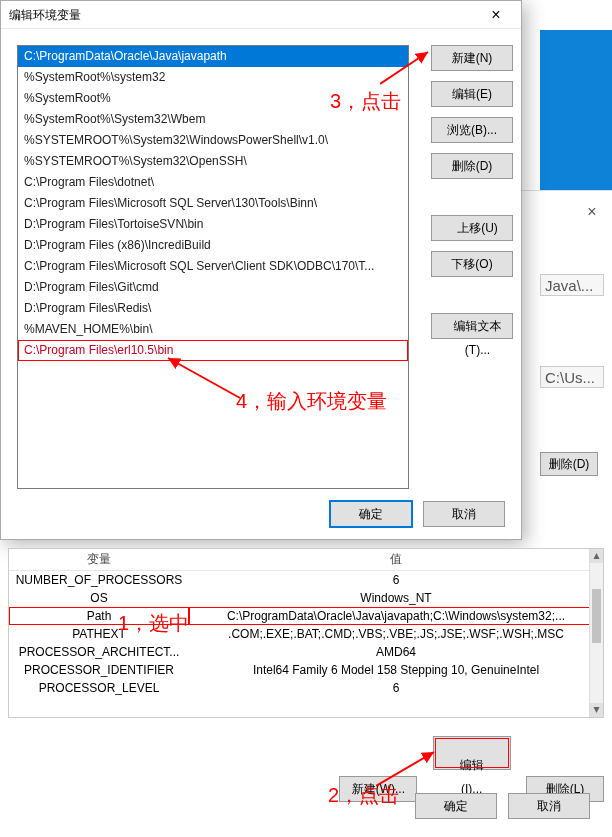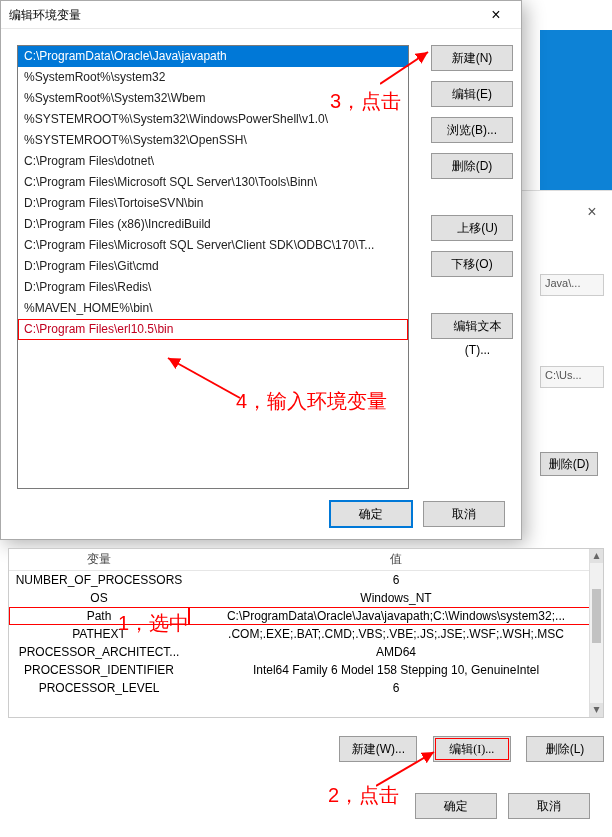--- a/index.html
+++ b/index.html
@@ -34,28 +34,28 @@
   .tbl { width:100%; border-collapse:collapse; table-layout:fixed; }
   .tbl th, .tbl td { text-align:center; padding:2px 6px; height:18px; white-space:nowrap; overflow:hidden; text-overflow:ellipsis; }
   .tbl th { font-weight:normal; color:#444; border-bottom:1px solid #e6e6e6; }
   .tbl tr.selrow td { outline:1px solid #f00; outline-offset:-1px; }
   .scrollbar { position:absolute; right:0; top:0; bottom:0; width:14px; background:#f1f1f1; border-left:1px solid #ddd;}
   .sbtn { height:14px; background:#e1e1e1; text-align:center; line-height:12px; color:#666; }
   .sthumb { position:absolute; top:40px; left:2px; right:2px; height:54px; background:#c2c2c2; }
 
   .lowerbtns { margin-top:18px; text-align:right; }
   .lowerbtns .btn { display:inline-block; width:78px; margin-left:12px; }
-  .lowerbtns .btn.redbox { outline:1px solid #f00; outline-offset:-3px; padding:0;font-family:Liberation Serif, serif; }
+  .lowerbtns .btn.redbox { outline:1px solid #f00; outline-offset:-3px; padding:16px; }
 
   .finalbtns { position:absolute; right:14px; bottom:10px; }
   .finalbtns .btn { display:inline-block; width:82px; margin-left:8px; }
 
   
   .bgpanel { position:absolute; left:540px; top:250px; width:64px; }
-  .bgpanel .stub { height:22px; margin:24px 0; border:1px solid #ccc; background:#f6f6f6; font-size:11px; white-space:nowrap; overflow:hidden; padding:2px 4px; color:#555;}
+  .bgpanel .stub { height:22px; margin:24px 0; border:1px solid #ccc; background:#f6f6f6; font-size:15px; white-space:nowrap; overflow:hidden; padding:2px 4px; color:#555;}
   .bgpanel .btns { display:inline-block; width:58px; height:24px; border:1px solid #999; background:#e1e1e1; text-align:center; line-height:22px; margin-top:40px;}
 </style>
 </head>
 <body>
 
 <div class="bgwin"></div>
 <div class="bgwin2"></div>
 <div class="bgclose">×</div>
 
 <div class="bgpanel">
@@ -66,20 +66,21 @@
 
 <div class="dialog">
   <div class="titlebar">
     <span>编辑环境变量</span>
     <span class="close">×</span>
   </div>
   <div class="dlgbody">
     <div class="listbox">
       <div class="listrow sel">C:\ProgramData\Oracle\Java\javapath</div>
       <div class="listrow">%SystemRoot%\system32</div>
+      <div class="listrow">%SystemRoot%</div>
       <div class="listrow">%SystemRoot%\System32\Wbem</div>
       <div class="listrow">%SYSTEMROOT%\System32\WindowsPowerShell\v1.0\</div>
       <div class="listrow">%SYSTEMROOT%\System32\OpenSSH\</div>
       <div class="listrow">C:\Program Files\dotnet\</div>
       <div class="listrow">C:\Program Files\Microsoft SQL Server\130\Tools\Binn\</div>
       <div class="listrow">D:\Program Files\TortoiseSVN\bin</div>
       <div class="listrow">D:\Program Files (x86)\IncrediBuild</div>
       <div class="listrow">C:\Program Files\Microsoft SQL Server\Client SDK\ODBC\170\T...</div>
       <div class="listrow">D:\Program Files\Git\cmd</div>
       <div class="listrow">D:\Program Files\Redis\</div>

